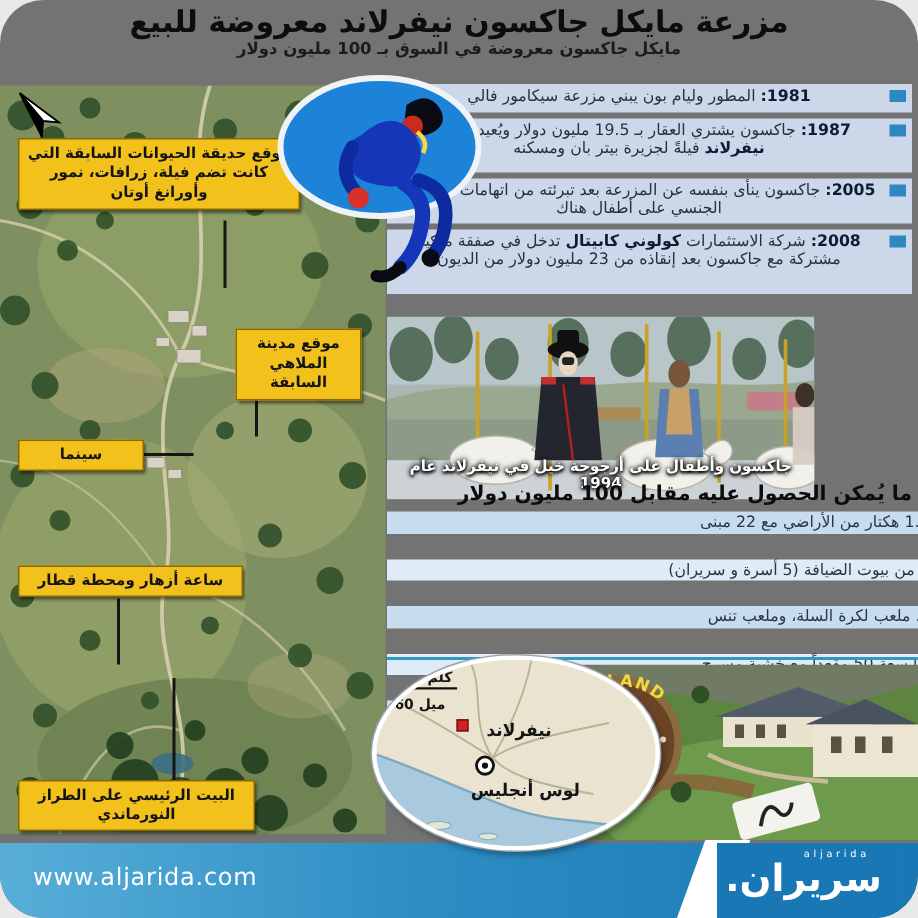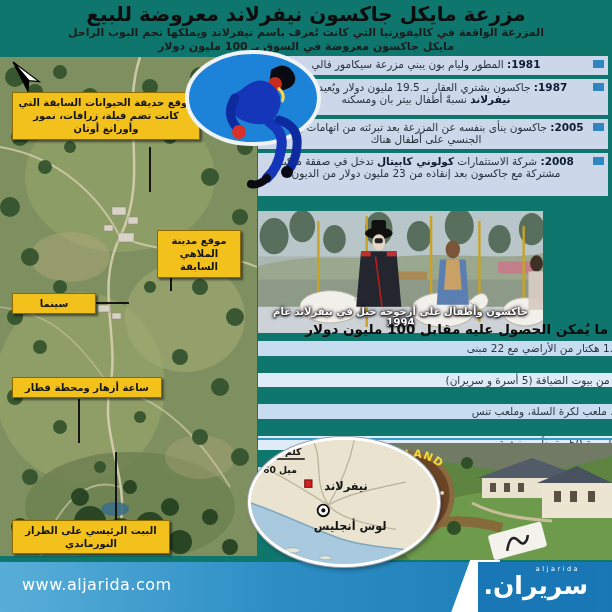--- a/index.html
+++ b/index.html
@@ -1,17 +1,17 @@
 <!DOCTYPE html>
 <html lang="ar"><head>
 <meta charset="utf-8">
 <style>
   html,body{margin:0;padding:0;background:#e9e9e9;}
-  .page{position:relative;width:612px;height:612px;background:#0f766e;overflow:hidden;
-        font-family:"DejaVu Sans",sans-serif;color:#111;}
+  .page{position:relative;width:612px;height:612px;background:#737373;overflow:hidden;
+        font-family:"DejaVu Sans",sans-serif;color:#111;border-radius:29px;}
   
   .hdr{position:absolute;left:0;top:0;width:612px;height:56px;text-align:center;}
   .hdr-title{font-size:20px;font-weight:bold;direction:rtl;padding-top:2px;color:#0d0d0d;}
   .hdr-sub{font-size:11px;font-weight:bold;direction:rtl;line-height:1.3;color:#1c1c1c;}
   
   .aerial{position:absolute;left:0;top:57px;width:257px;height:499px;overflow:hidden;background:#7f9060;}
   .aerial svg{display:block;width:100%;height:100%;}
   .scalebox{position:absolute;left:44px;top:58px;text-align:center;line-height:1.05;}
   .scale-m{display:inline-block;font-size:12px;font-weight:bold;color:#fff;
            text-shadow:0 1px 1px #000,0 0 2px #000;border-bottom:3px solid #111;padding:0 4px;margin-top:43px;}
@@ -65,21 +65,20 @@
   .logo-ar{position:absolute;top:9px;right:8px;width:104px;text-align:center;direction:rtl;
            font-size:25px;font-weight:bold;color:#fff;}
 </style>
 </head>
 <body>
 
 <div class="page">
 
   <div class="hdr">
     <div class="hdr-title">مزرعة مايكل جاكسون نيفرلاند معروضة للبيع</div>
-    <div class="hdr-sub">المزرعة الواقعة في كاليفورنيا التي كانت تُعرف باسم نيفرلاند ويملكها نجم البوب الراحل</div>
     <div class="hdr-sub">مايكل جاكسون معروضة في السوق بـ 100 مليون دولار</div>
   </div>
 
   <div class="aerial">
     <svg viewBox="0 0 257 499" preserveAspectRatio="none">
       <rect width="257" height="499" fill="#7f9060"></rect>
       <ellipse cx="120" cy="120" rx="95" ry="75" fill="#93a369" opacity=".7"></ellipse>
       <ellipse cx="80" cy="330" rx="85" ry="95" fill="#9aa76d" opacity=".6"></ellipse>
       <ellipse cx="185" cy="260" rx="60" ry="55" fill="#a7b077" opacity=".5"></ellipse>
       <ellipse cx="130" cy="450" rx="105" ry="55" fill="#6c8050" opacity=".8"></ellipse>
@@ -161,32 +160,32 @@
     <span class="scale-ft">330 ft</span>
   </div>
 
   <div class="leader" style="left:149px;top:147px;width:2px;height:45px;"></div>
   <div class="leader" style="left:170px;top:261px;width:2px;height:30px;"></div>
   <div class="leader" style="left:95px;top:302px;width:34px;height:2px;"></div>
   <div class="leader" style="left:78px;top:399px;width:2px;height:44px;"></div>
   <div class="leader" style="left:115px;top:452px;width:2px;height:70px;"></div>
 
   <div class="callout" style="left:12px;top:92px;width:188px;">موقع حديقة الحيوانات السابقة التي كانت تضم فيلة، زرافات، نمور وأورانغ أوتان</div>
-  <div class="callout" style="left:157px;top:230px;width:84px;">موقع مدينة الملاهي السابقة</div>
+  <div class="callout" style="left:157px;top:219px;width:84px;">موقع مدينة الملاهي السابقة</div>
   <div class="callout" style="left:12px;top:293px;width:84px;">سينما</div>
   <div class="callout" style="left:12px;top:520px;width:158px;">البيت الرئيسي على الطراز النورماندي</div>
   <div class="callout" style="left:12px;top:377px;width:150px;">ساعة أزهار ومحطة قطار</div>
 
   <div class="tl tl-e1">
     <span class="bullet"></span>
     <span class="yr">1981:</span><span> المطور وليام بون يبني مزرعة سيكامور فالي</span><span class="bd"></span><span></span>
   </div>
   <div class="tl tl-e2">
     <span class="bullet"></span>
-    <span class="yr">1987:</span><span> جاكسون يشتري العقار بـ 19.5 مليون دولار ويُعيد تسميته </span><span class="bd">نيفرلاند</span><span> نسبةً أطفال بيتر بان ومسكنه</span>
+    <span class="yr">1987:</span><span> جاكسون يشتري العقار بـ 19.5 مليون دولار ويُعيد تسميته </span><span class="bd">نيفرلاند</span><span> فيلةً لجزيرة بيتر بان ومسكنه</span>
   </div>
   <div class="tl tl-e3">
     <span class="bullet"></span>
     <span class="yr">2005:</span><span> جاكسون ينأى بنفسه عن المزرعة بعد تبرئته من اتهامات بالاعتداء الجنسي على أطفال هناك</span><span class="bd"></span><span></span>
   </div>
   <div class="tl tl-e4">
     <span class="bullet"></span>
     <span class="yr">2008:</span><span> شركة الاستثمارات </span><span class="bd">كولوني كابيتال</span><span> تدخل في صفقة ملكية مشتركة مع جاكسون بعد إنقاذه من 23 مليون دولار من الديون</span>
   </div>
 

